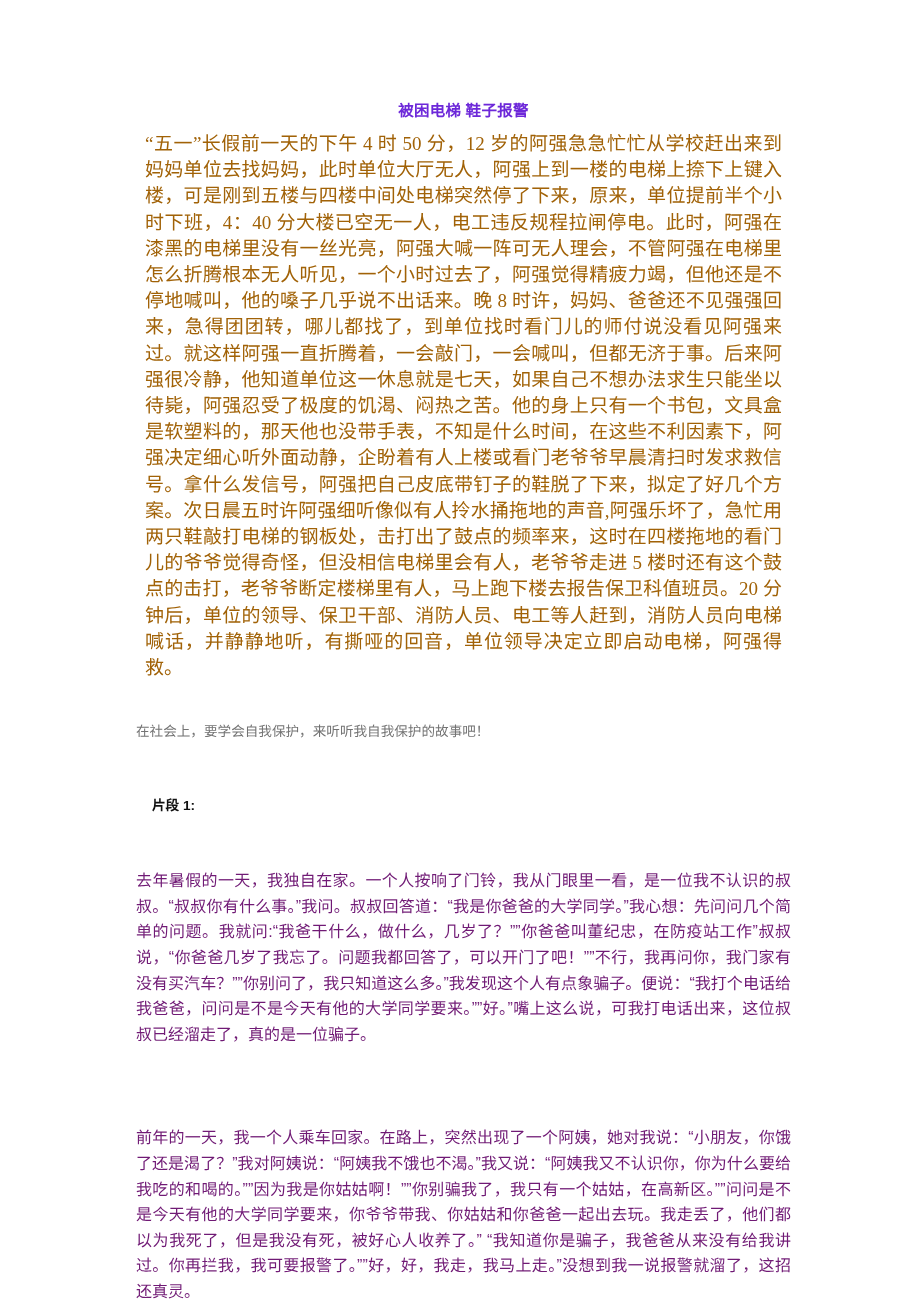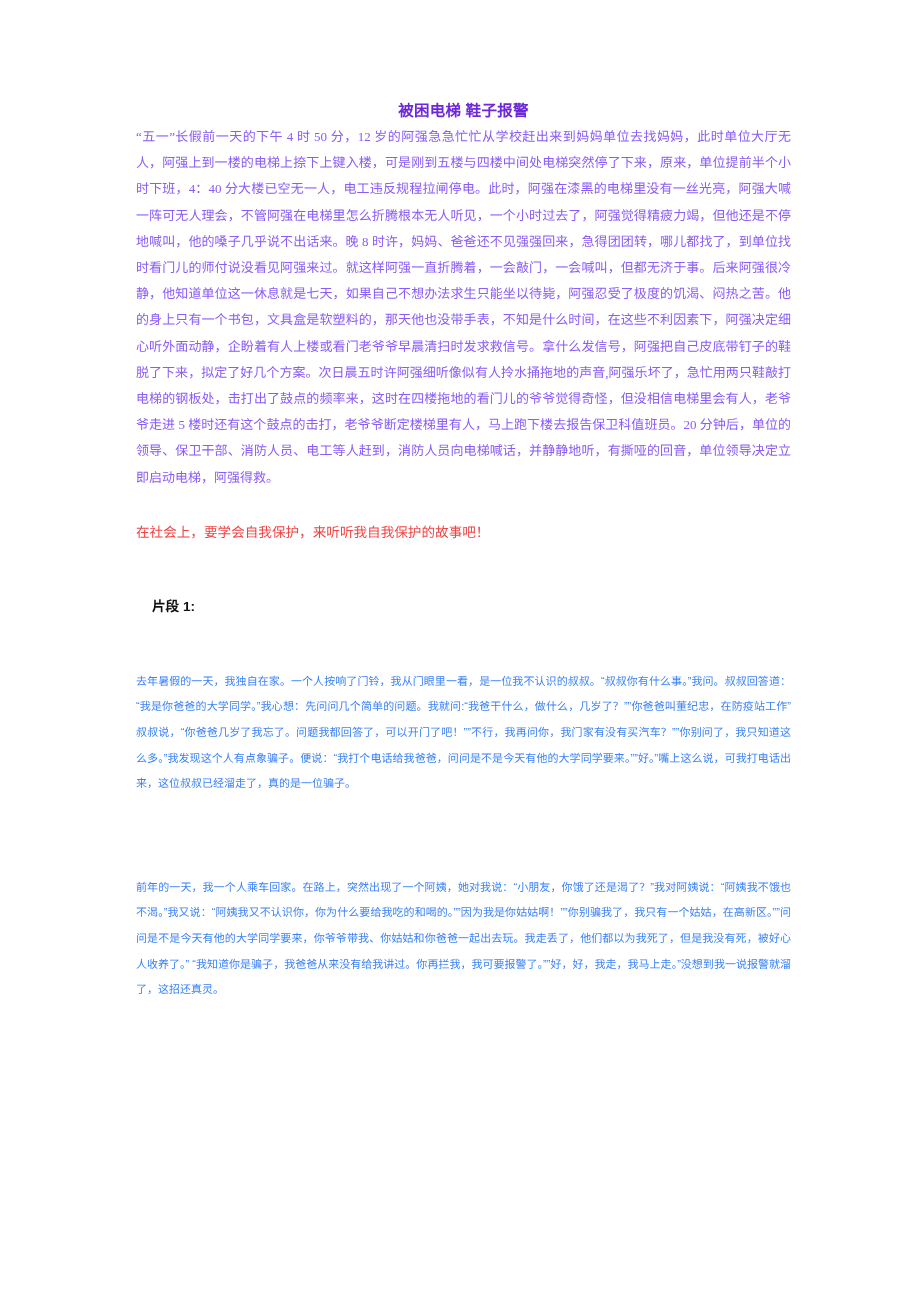--- a/index.html
+++ b/index.html
@@ -33,52 +33,52 @@
     font-size: 15.5px;
     line-height: 22px;
     text-align: center;
     margin: 0 0 2px 0;
     color: #6d28d9;
     letter-spacing: 0.3px;
     white-space: pre;
   }
   .body-para {
     font-family: "Liberation Serif", "DejaVu Serif", serif;
-    font-size: 13px;
+    font-size: 19px;
     line-height: 26.2px;
     text-align: justify;
     text-justify: inter-ideograph;
-    margin: 0;
-    color: #8b5cf6;
+    margin: 9px;
+    color: #a16207;
     letter-spacing: 0px;
     word-break: break-all;
   }
   .lead-para {
     font-family: "Liberation Sans", "DejaVu Sans", sans-serif;
     font-size: 13.6px;
     line-height: 24px;
     margin: 0;
-    color: #ef4444;
+    color: #737373;
     text-align: justify;
     word-break: break-all;
   }
   .section-label {
     font-family: "Liberation Sans", "DejaVu Sans", sans-serif;
     font-size: 13.6px;
     line-height: 24px;
     font-weight: bold;
     margin: 16px;
     color: #111111;
   }
   .snippet-para {
     font-family: "Liberation Sans", "DejaVu Sans", sans-serif;
-    font-size: 11px;
+    font-size: 16px;
     line-height: 25.6px;
     margin: 0;
-    color: #3b82f6;
+    color: #701a75;
     text-align: justify;
     text-justify: inter-ideograph;
     word-break: break-all;
   }
   .gap-1 { height: 30px; }
   .gap-2 { height: 34px; }
   .gap-3 { height: 34px; }
   .gap-4 { height: 40px; }
   .gap-5 { height: 38px; }
 </style>

